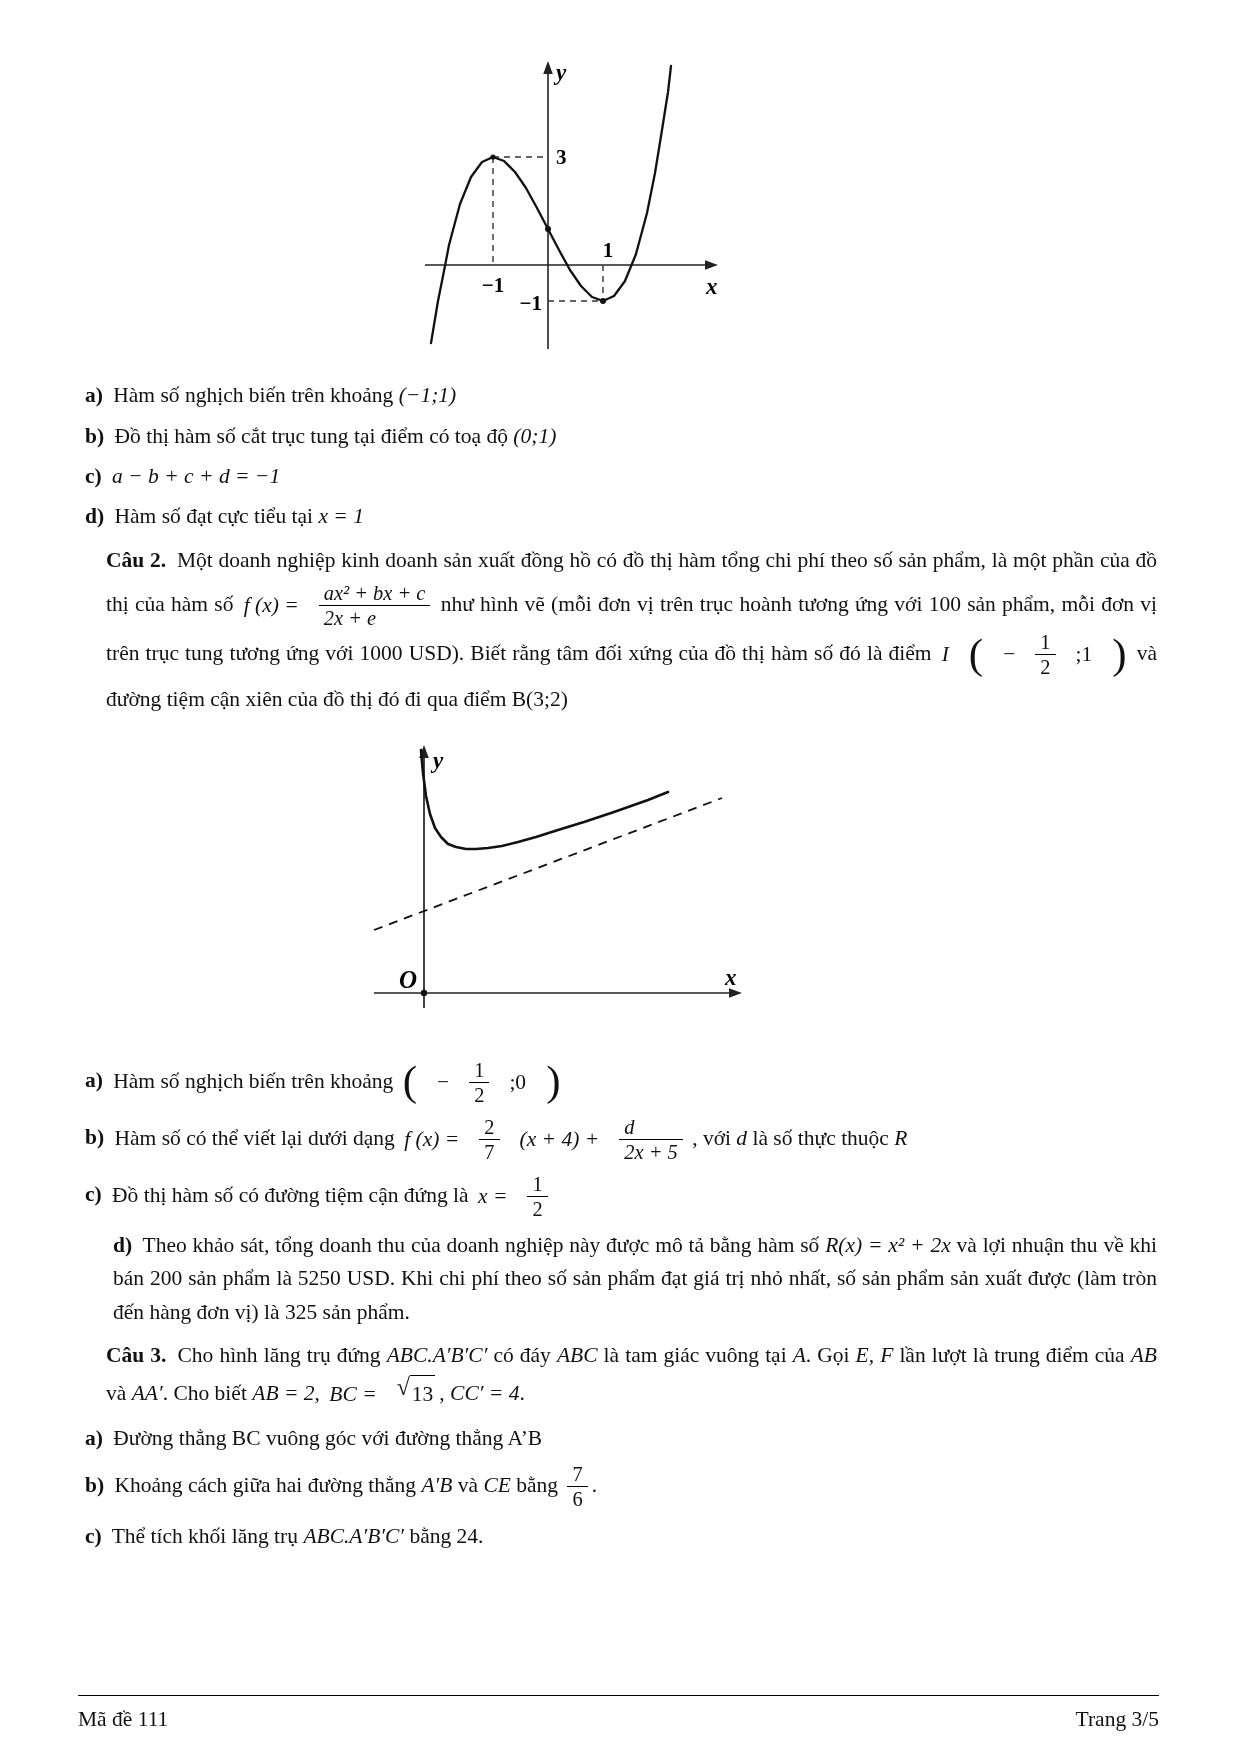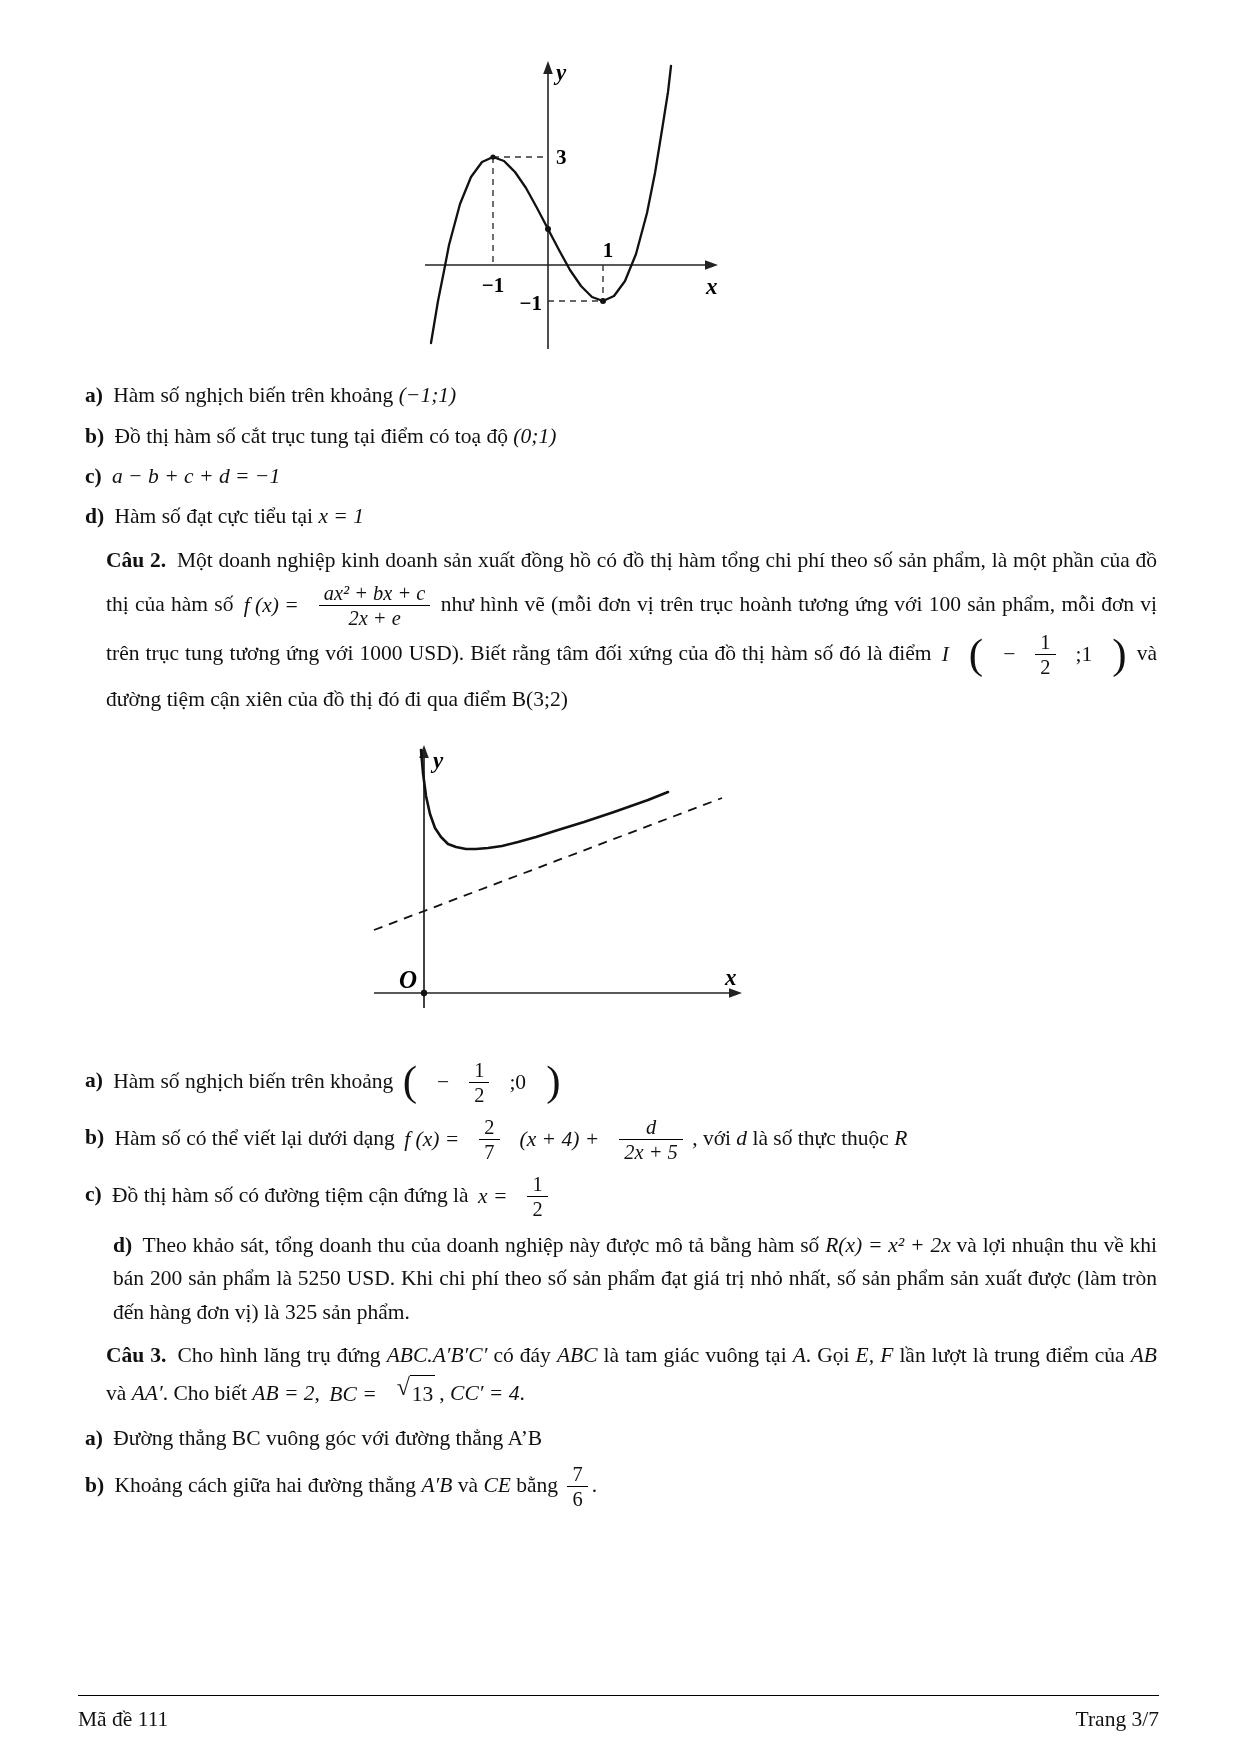--- a/index.html
+++ b/index.html
@@ -20,21 +20,21 @@
   }
   .mi { font-style: italic; font-family: Liberation Serif, serif; }
   .lbl { font-weight: 700; padding-right: 5px; }
   .stmt { margin: 8px 0; padding-left: 7px; }
   .para { text-align: justify; line-height: 1.9; margin-top: 4px; margin-left: 28px; }
   .formula {
     display: inline-flex; align-items: center;
     vertical-align: middle; gap: 20px; margin: 0 4px;
     white-space: nowrap;
   }
-  .frac { display: inline-flex; flex-direction: column; text-align: center;
+  .frac { display: inline-flex; flex-direction: column; 
           vertical-align: middle; line-height: 1.18; font-size: 0.95em; }
   .fnum { border-bottom: 1.4px solid #000; padding: 0 5px; display: block; }
   .fden { padding: 0 5px; display: block; }
   .bp { font-size: 200%; font-weight: 300; line-height: 0.9; transform: translateY(-1px); }
   .sqrt { display: inline-flex; align-items: flex-start; }
   .radical { font-size: 1.12em; line-height: 1.05; }
   .radicand { border-top: 1.4px solid #000; padding: 0 2px; }
   .g1 { margin: 0 0 4px 332px; width: 320px; }
   .g2 { margin: 18px 0 22px 288px; width: 390px; }
   svg text { font-family: "Liberation Serif", serif; }
@@ -233,19 +233,25 @@
     <span class="mi">CE</span>
     <span>bằng</span>
     <span class="formula">
       <span class="frac">
         <span class="fnum">7</span>
         <span class="fden">6</span>
       </span>
     </span><span>.</span>
   </div>
 
+  <div class="stmt">
+    <span class="lbl">c)</span>
+    <span>Thể tích khối lăng trụ</span>
+    <span class="mi">ABC.A′B′C′</span>
+    <span>bằng 24.</span>
+  </div>
 
   <div class="footer">
     <span>Mã đề 111</span>
-    <span>Trang 3/7</span>
+    <span>Trang 3/5</span>
   </div>
 
 </div>
 
 </body></html>

